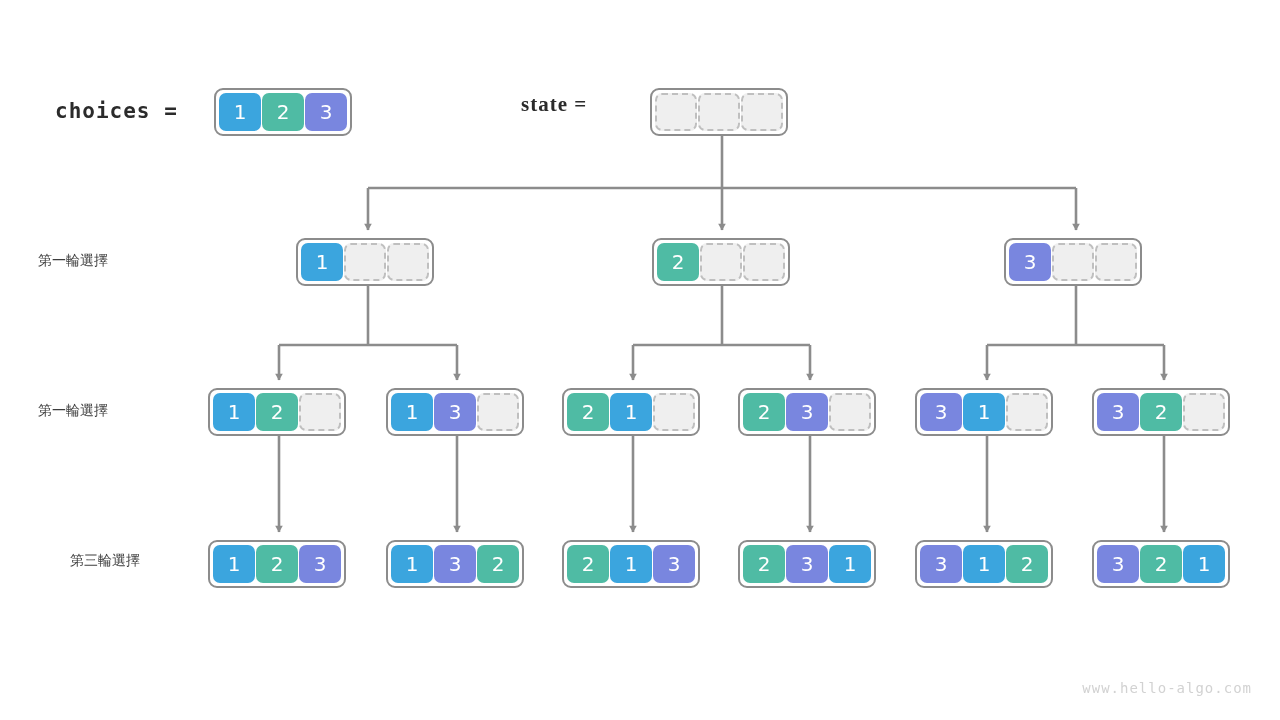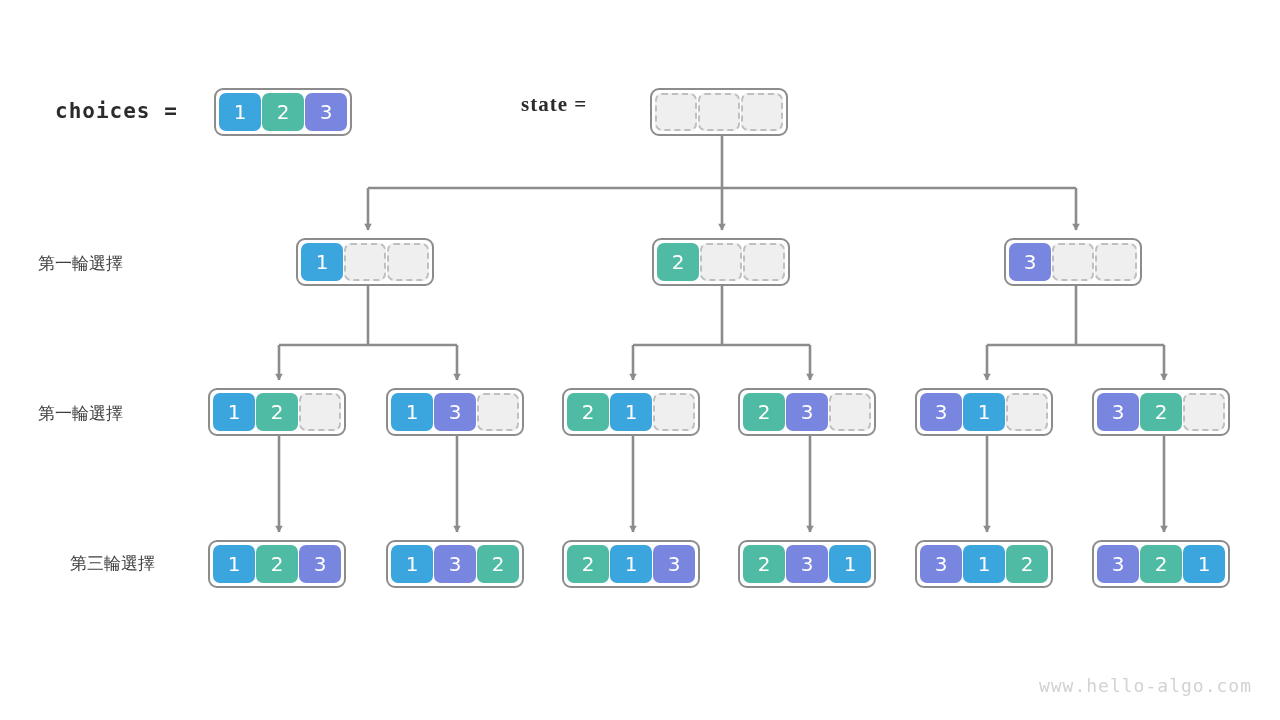--- a/index.html
+++ b/index.html
@@ -37,21 +37,21 @@
     font-size: 21px;
     color: #2b2b2b;
     letter-spacing: 1px;
     white-space: nowrap;
     z-index: 3;
   }
   
   .row-label {
     position: absolute;
     font-family: Liberation Serif, serif;
-    font-size: 17px;
+    font-size: 14px;
     color: #3d3d3d;
     white-space: nowrap;
     z-index: 3;
   }
   
   .arr {
     position: absolute;
     display: flex;
     flex-direction: row;
     align-items: center;
@@ -86,21 +86,21 @@
 
   
   .arr .cell + .cell { margin-left: 1px; }
 
   
   #watermark {
     position: absolute;
     right: 28px;
     bottom: 24px;
     font-family: "DejaVu Sans Mono", "Liberation Mono", monospace;
-    font-size: 18px;
+    font-size: 14px;
     color: #d2d2d2;
     letter-spacing: 1px;
     z-index: 3;
   }
 </style>
 </head>
 <body>
 
 <div id="stage">
 

